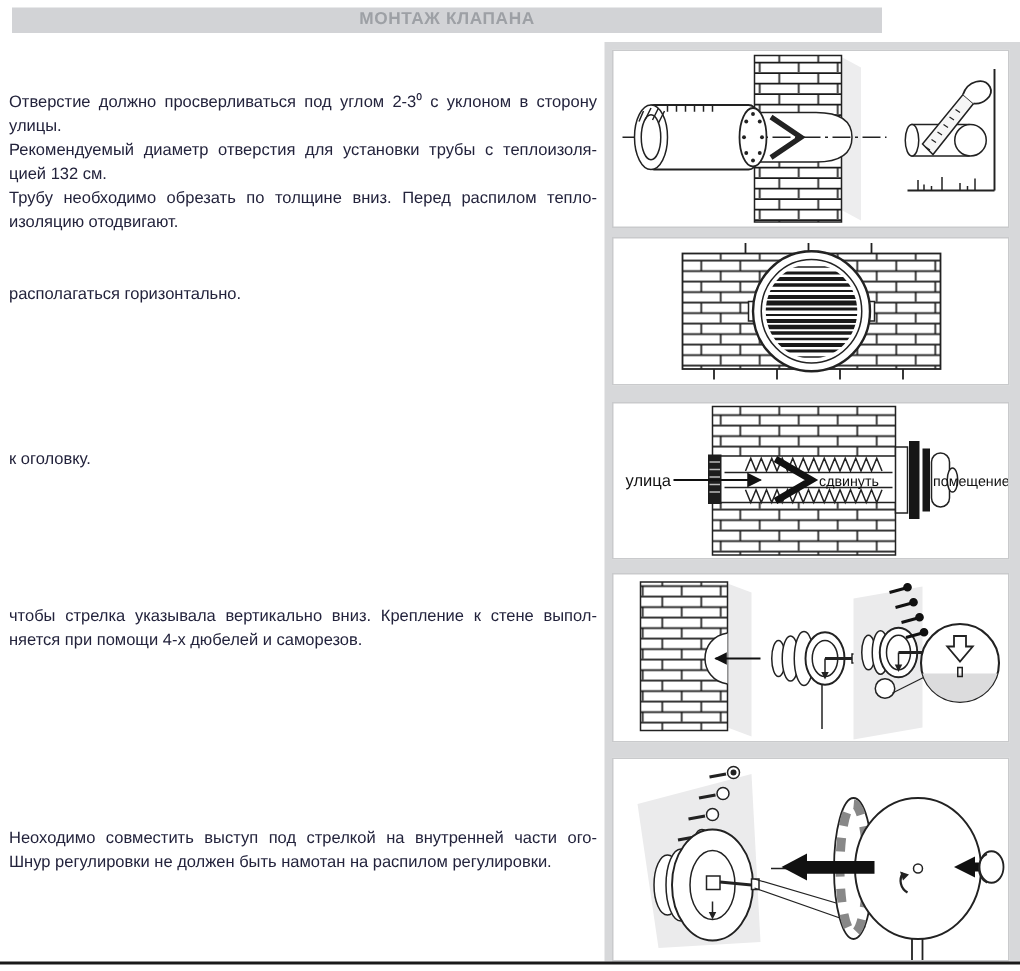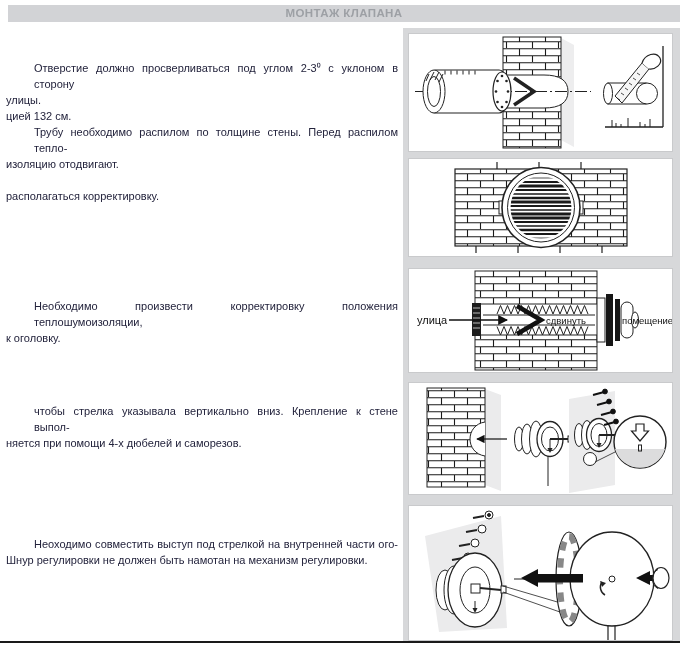--- a/index.html
+++ b/index.html
@@ -1,30 +1,30 @@
 <!DOCTYPE html>
 <html><head>
 <meta charset="utf-8">
 <style>
   html,body{margin:0;padding:0;}
   body{
     width:680px;height:647px;position:relative;background:#ffffff;
     font-family:"Liberation Sans", sans-serif;overflow:hidden;
   }
   .header{
-    position:absolute;left:8px;top:5px;width:672px;height:17px;
+    position:absolute;left:8px;top:5px;width:580px;height:17px;
     background:#d2d3d6;color:#9da0a5;font-weight:bold;font-size:11.5px;
     line-height:17px;text-align:center;letter-spacing:.4px;
   }
   .textblock{
     position:absolute;left:6px;width:392px;color:#23233c;
     font-size:11px;line-height:16px;
   }
   .textblock .line{text-align:justify;}
-  .textblock .line.j{text-align:justify;text-align-last:justify;margin-left:28px;}
+  .textblock .line.j{text-align:justify;text-align-last:justify;}
   .figcol{
     position:absolute;left:403px;top:28px;width:275px;height:613px;
     background:#d7d8da;
     padding-left:23px;
   }
   .panel{
     position:absolute;left:5px;width:265px;background:#ffffff;
     border:1px solid #c9cacc;box-sizing:border-box;
   }
   .panel svg{display:block;width:100%;height:100%;}
@@ -49,38 +49,38 @@
 </svg>
 
 <div class="header">
   <span>МОНТАЖ КЛАПАНА</span>
 </div>
 
 <div id="text-col">
   <div class="textblock" style="top:60px">
       <div class="line j">Отверстие должно просверливаться под углом 2-3⁰ с уклоном в сторону</div>
       <div class="line">улицы.</div>
+      <div class="line j">Рекомендуемый диаметр отверстия для установки трубы с теплоизоля-</div>
       <div class="line">цией 132 см.</div>
-      <div class="line j">Трубу необходимо распилом по толщине стены. Перед распилом тепло-</div>
+      <div class="line j">Трубу необходимо обрезать по толщине вниз. Перед распилом тепло-</div>
       <div class="line">изоляцию отодвигают.</div>
     </div>
   <div class="textblock" style="top:188px">
-      <div class="line">располагаться корректировку.</div>
+      <div class="line">располагаться горизонтально.</div>
     </div>
   <div class="textblock" style="top:298px">
-      <div class="line j">Необходимо произвести корректировку положения теплошумоизоляции,</div>
       <div class="line">к оголовку.</div>
     </div>
   <div class="textblock" style="top:403px">
       <div class="line j">чтобы стрелка указывала вертикально вниз. Крепление к стене выпол-</div>
       <div class="line">няется при помощи 4-х дюбелей и саморезов.</div>
     </div>
-  <div class="textblock" style="top:536px">
+  <div class="textblock" style="top:551px">
       <div class="line j">Неоходимо совместить выступ под стрелкой на внутренней части ого-</div>
-      <div class="line">Шнур регулировки не должен быть намотан на механизм регулировки.</div>
+      <div class="line">Шнур регулировки не должен быть намотан на распилом регулировки.</div>
     </div>
 </div>
 
 <div class="figcol">
 
   <div class="panel" style="top:5px;height:119px">
     <svg viewBox="0 0 263 117">
       <polygon points="152,4 165,11 165,113 152,106" fill="#ededee"></polygon>
       <rect x="94" y="3" width="58" height="111" fill="url(#brick)" stroke="#222" stroke-width="1"></rect>
       <path d="M94,41 H135 Q159,41 159,57.5 Q159,74 135,74 H94 Z" fill="#fff" stroke="#222" stroke-width="1"></path>

